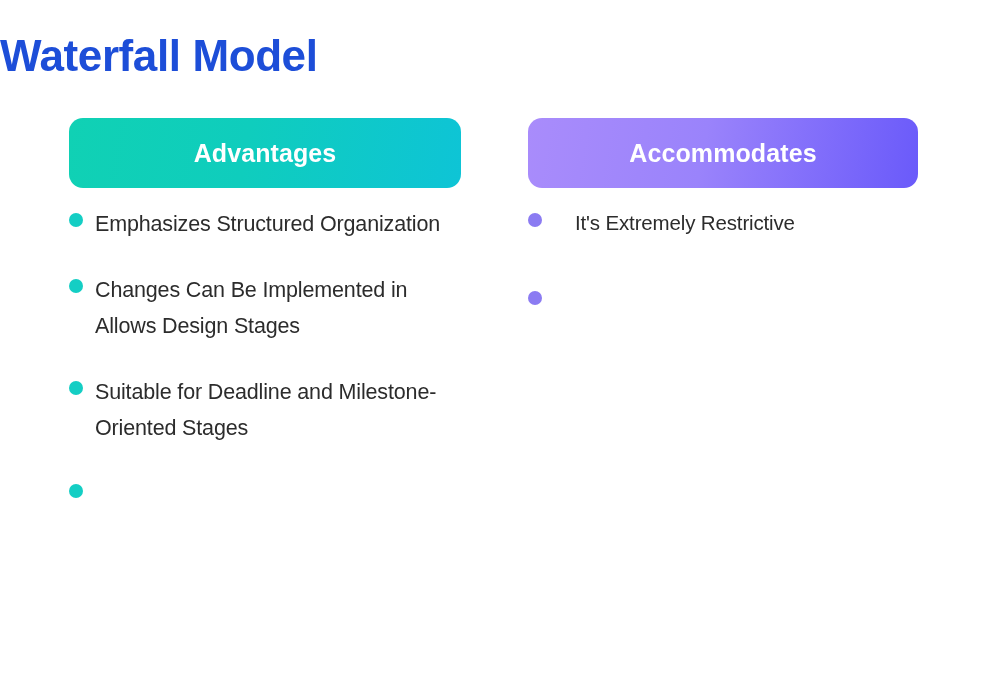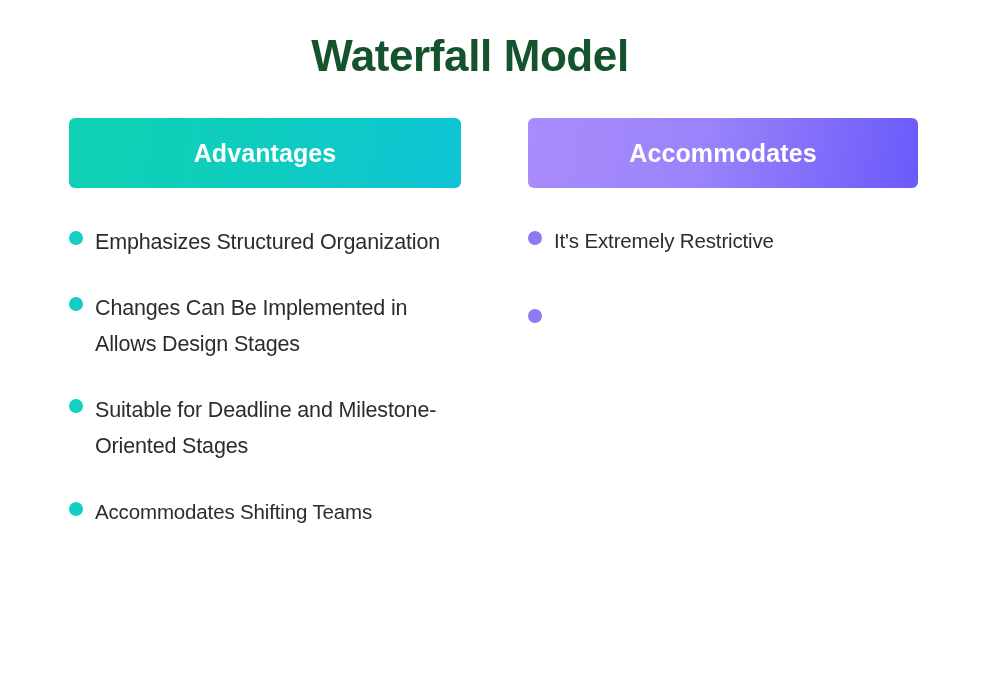--- a/index.html
+++ b/index.html
@@ -15,59 +15,58 @@
     position: relative;
     overflow: hidden;
     -webkit-font-smoothing: antialiased;
   }
 
   #page-title {
     position: absolute;
     top: 32px;
     left: 0;
     width: 940px;
-    text-align: center;
     font-size: 44px;
     font-weight: bold;
-    color: #14532d;
+    color: #1d4ed8;
     letter-spacing: -0.4px;
     line-height: 1.1;
   }
 
   .column {
     position: absolute;
     top: 118px;
   }
 
   #column-advantages { left: 69px;  width: 392px; }
   #column-disadvantages { left: 528px; width: 390px; }
 
   .column-header {
     height: 70px;
-    border-radius: 6px;
+    border-radius: 14px;
     display: flex;
     align-items: center;
     justify-content: center;
     color: #ffffff;
     font-size: 25px;
     font-weight: bold;
     letter-spacing: 0.1px;
   }
 
   #header-advantages {
     background: linear-gradient(100deg, #10D1B4 0%, #0FCDBD 45%, #0EC4D6 100%);
   }
 
   #header-disadvantages {
     background: linear-gradient(100deg, #A98CFB 0%, #9A83FB 45%, #6A5AFA 100%);
   }
 
   .bullet-list {
     list-style: none;
-    margin-top: 36px;
+    margin-top: 18px;
   }
 
   .list-item {
     display: flex;
     align-items: flex-start;
     margin-bottom: 30px;
   }
 
   .bullet-dot {
     flex: 0 0 auto;
@@ -88,21 +87,21 @@
     letter-spacing: -0.15px;
   }
 
   #column-advantages .list-item:nth-child(4) .item-label,
   #column-advantages .list-item:nth-child(5) .item-label {
     font-size: 20.5px;
   }
 
   #column-disadvantages .item-label { font-size: 20.5px; }
 
-  #column-disadvantages .list-item { margin-bottom: 44px; }
+  #column-disadvantages .list-item { margin-bottom: 44px; gap: 21px; }
   #column-disadvantages .list-item:nth-child(2) { margin-bottom: 48px; }
 </style>
 </head>
 <body>
 
 <h1 id="page-title">Waterfall Model</h1>
 
 <section class="column" id="column-advantages">
   <div class="column-header" id="header-advantages">Advantages</div>
   <ul class="bullet-list">
@@ -113,21 +112,20 @@
     <li class="list-item">
       <span class="bullet-dot"></span>
       <span class="item-label">Changes Can Be Implemented in Allows Design Stages</span>
     </li>
     <li class="list-item">
       <span class="bullet-dot"></span>
       <span class="item-label">Suitable for Deadline and Milestone-Oriented Stages</span>
     </li>
     <li class="list-item">
       <span class="bullet-dot"></span>
-      <span class="item-label">Accommodates Shifting Teams</span>
     </li>
   </ul>
 </section>
 
 <section class="column" id="column-disadvantages">
   <div class="column-header" id="header-disadvantages">Accommodates</div>
   <ul class="bullet-list">
     <li class="list-item">
       <span class="bullet-dot"></span>
       <span class="item-label">It's Extremely Restrictive</span>

